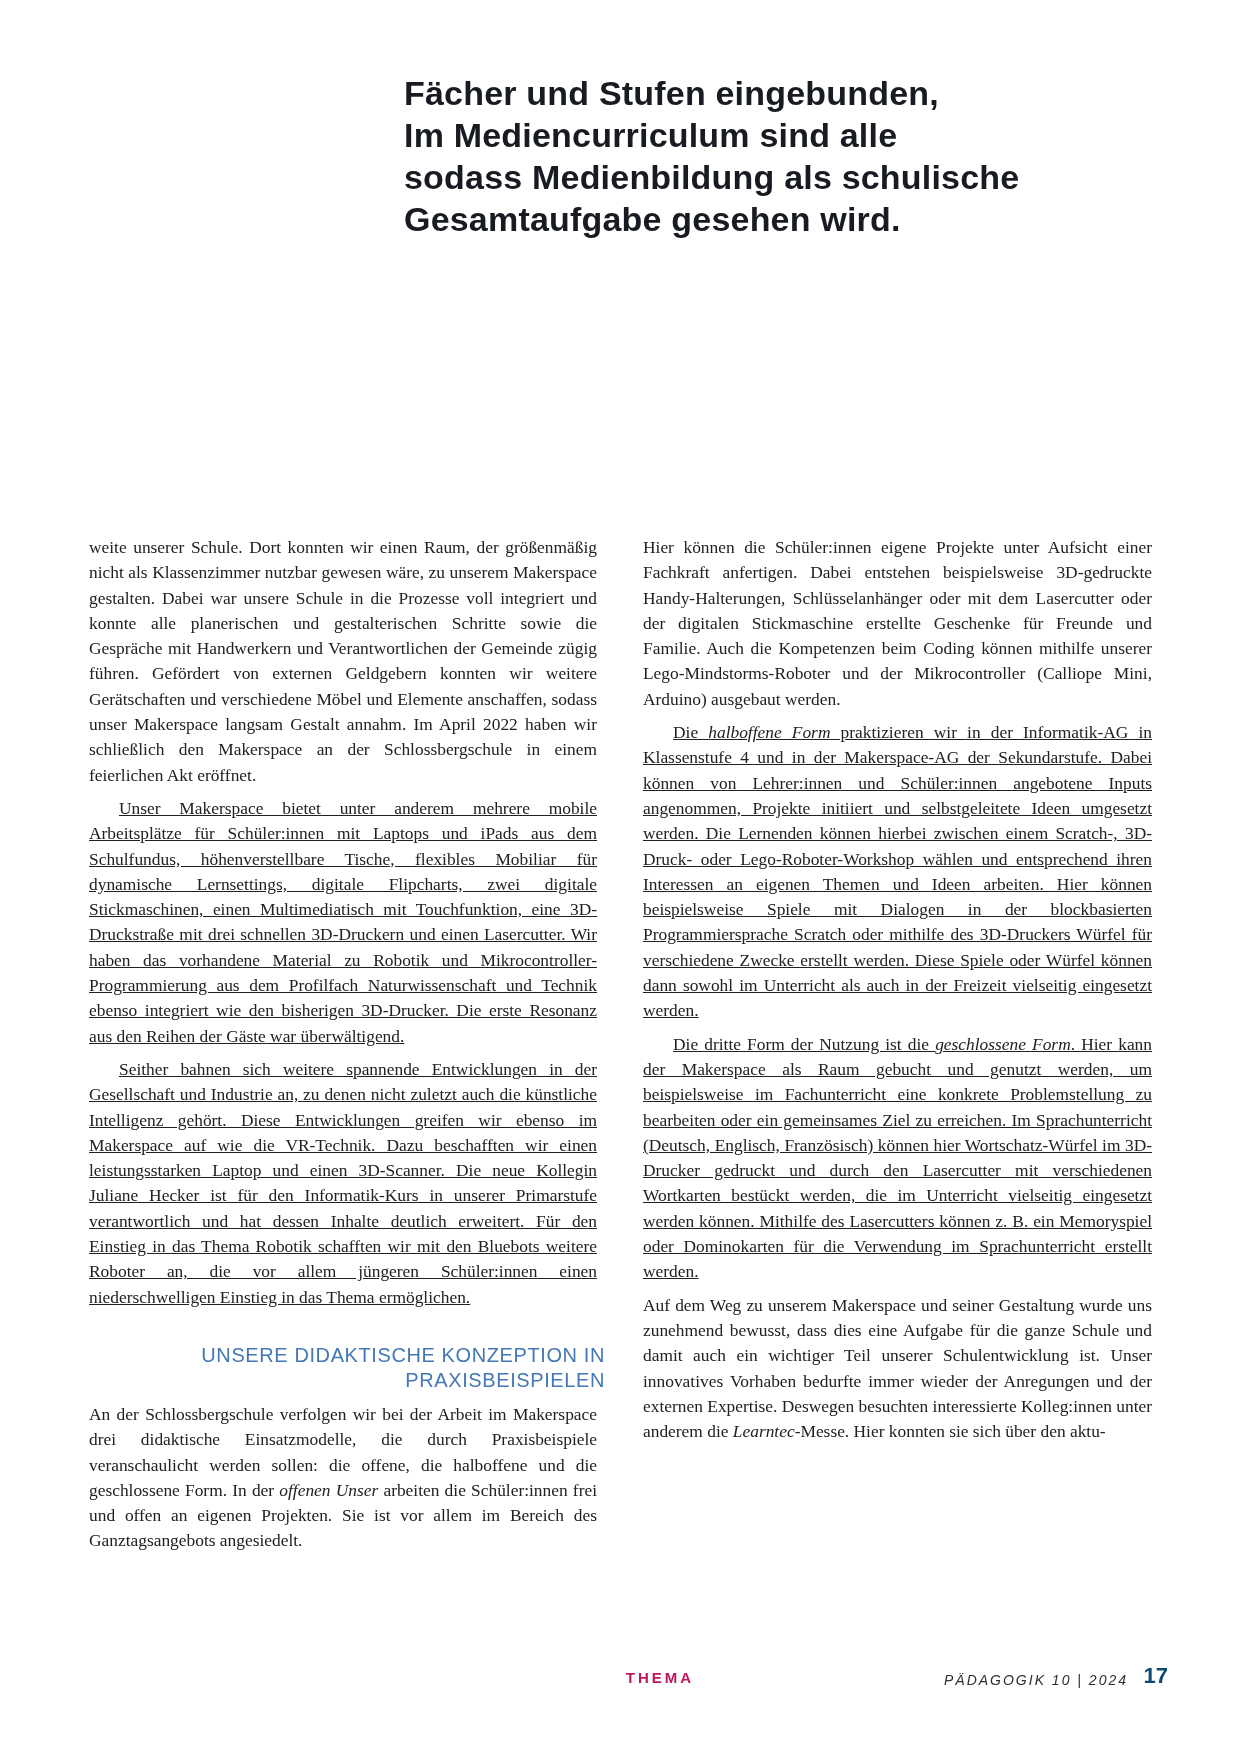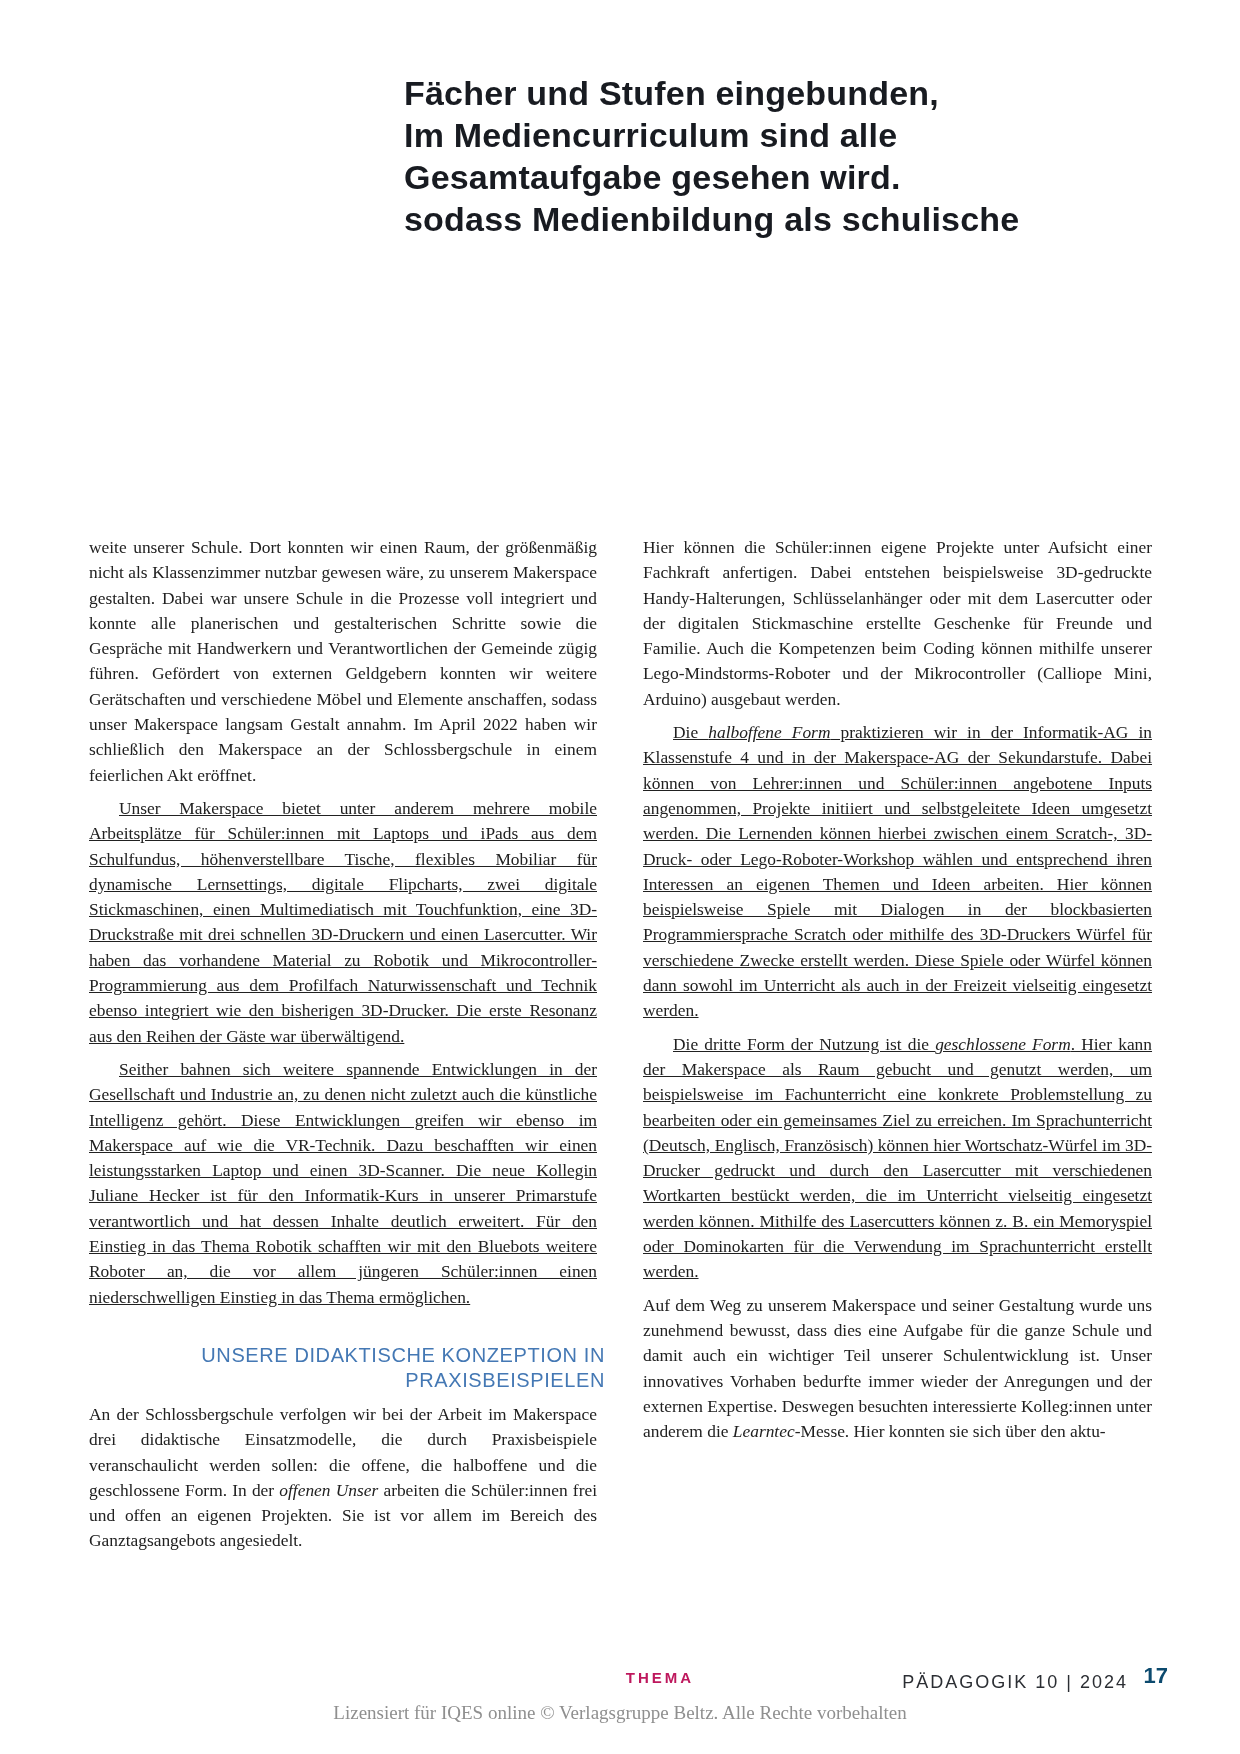--- a/index.html
+++ b/index.html
@@ -42,22 +42,23 @@
     position:absolute;top:1669px;left:0;width:100%;
     text-align:center;
     font-family:"Liberation Sans",sans-serif;
     font-weight:bold;font-size:15px;letter-spacing:3px;
     color:#be185d;
     margin-left:40px;
   }
   .footer-journal{
     position:absolute;top:1672px;right:112px;
     font-family:"Liberation Sans",sans-serif;
-    font-size:18px;letter-spacing:2px;
+    font-size:14px;letter-spacing:2px;
     color:#2b2e33;
+    font-style:italic;
   }
   .footer-page{
     position:absolute;top:1663px;right:72px;
     font-family:"Liberation Sans",sans-serif;
     font-weight:bold;font-size:22px;
     color:#0c4a6e;
   }
   .license{
     position:absolute;top:1702px;left:0;width:100%;
     text-align:center;
@@ -67,37 +68,36 @@
   }
 </style>
 </head>
 <body>
 
 <div class="page">
 
   <div class="quote">
     <div>Fächer und Stufen eingebunden,</div>
     <div>Im Mediencurriculum sind alle</div>
+    <div>sodass Medienbildung als schulische</div>
     <div>Gesamtaufgabe gesehen wird.</div>
-    <div>sodass Medienbildung als schulische</div>
   </div>
 
   <div class="col col-left">
     <p class="para" lang="de">weite unserer Schule. Dort konnten wir einen Raum, der größenmäßig nicht als Klassenzimmer nutzbar gewesen wäre, zu unserem Makerspace gestalten. Dabei war unsere Schule in die Prozesse voll integriert und konnte alle planerischen und gestalterischen Schritte sowie die Gespräche mit Handwerkern und Verantwortlichen der Gemeinde zügig führen. Gefördert von externen Geldgebern konnten wir weitere Gerätschaften und verschiedene Möbel und Elemente anschaffen, sodass unser Makerspace langsam Gestalt annahm. Im April 2022 haben wir schließlich den Makerspace an der Schlossbergschule in einem feierlichen Akt eröffnet.</p>
     <p class="para indent" lang="de">Unser Makerspace bietet unter anderem mehrere mobile Arbeitsplätze für Schüler:innen mit Laptops und iPads aus dem Schulfundus, höhenverstellbare Tische, flexibles Mobiliar für dynamische Lernsettings, digitale Flipcharts, zwei digitale Stickmaschinen, einen Multimediatisch mit Touchfunktion, eine 3D-Druckstraße mit drei schnellen 3D-Druckern und einen Lasercutter. Wir haben das vorhandene Material zu Robotik und Mikrocontroller-Programmierung aus dem Profilfach Naturwissenschaft und Technik ebenso integriert wie den bisherigen 3D-Drucker. Die erste Resonanz aus den Reihen der Gäste war überwältigend.</p>
     <p class="para indent" lang="de">Seither bahnen sich weitere spannende Entwicklungen in der Gesellschaft und Industrie an, zu denen nicht zuletzt auch die künstliche Intelligenz gehört. Diese Entwicklungen greifen wir ebenso im Makerspace auf wie die VR-Technik. Dazu beschafften wir einen leistungsstarken Laptop und einen 3D-Scanner. Die neue Kollegin Juliane Hecker ist für den Informatik-Kurs in unserer Primarstufe verantwortlich und hat dessen Inhalte deutlich erweitert. Für den Einstieg in das Thema Robotik schafften wir mit den Bluebots weitere Roboter an, die vor allem jüngeren Schüler:innen einen niederschwelligen Einstieg in das Thema ermöglichen.</p>
     <h3 class="subheading">UNSERE DIDAKTISCHE KONZEPTION IN PRAXISBEISPIELEN</h3>
     <p class="para" lang="de">An der Schlossbergschule verfolgen wir bei der Arbeit im Makerspace drei didaktische Einsatzmodelle, die durch Praxisbeispiele veranschaulicht werden sollen: die offene, die halboffene und die geschlossene Form. In der <i>offenen Unser</i> arbeiten die Schüler:innen frei und offen an eigenen Projekten. Sie ist vor allem im Bereich des Ganztagsangebots angesiedelt.</p>
   </div>
 
   <div class="col col-right">
     <p class="para" lang="de">Hier können die Schüler:innen eigene Projekte unter Aufsicht einer Fachkraft anfertigen. Dabei entstehen beispielsweise 3D-gedruckte Handy-Halterungen, Schlüsselanhänger oder mit dem Lasercutter oder der digitalen Stickmaschine erstellte Geschenke für Freunde und Familie. Auch die Kompetenzen beim Coding können mithilfe unserer Lego-Mindstorms-Roboter und der Mikrocontroller (Calliope Mini, Arduino) ausgebaut werden.</p>
     <p class="para indent" lang="de">Die <i>halboffene Form</i> praktizieren wir in der Informatik-AG in Klassenstufe 4 und in der Makerspace-AG der Sekundarstufe. Dabei können von Lehrer:innen und Schüler:innen angebotene Inputs angenommen, Projekte initiiert und selbstgeleitete Ideen umgesetzt werden. Die Lernenden können hierbei zwischen einem Scratch-, 3D-Druck- oder Lego-Roboter-Workshop wählen und entsprechend ihren Interessen an eigenen Themen und Ideen arbeiten. Hier können beispielsweise Spiele mit Dialogen in der blockbasierten Programmiersprache Scratch oder mithilfe des 3D-Druckers Würfel für verschiedene Zwecke erstellt werden. Diese Spiele oder Würfel können dann sowohl im Unterricht als auch in der Freizeit vielseitig eingesetzt werden.</p>
     <p class="para indent" lang="de">Die dritte Form der Nutzung ist die <i>geschlossene Form</i>. Hier kann der Makerspace als Raum gebucht und genutzt werden, um beispielsweise im Fachunterricht eine konkrete Problemstellung zu bearbeiten oder ein gemeinsames Ziel zu erreichen. Im Sprachunterricht (Deutsch, Englisch, Französisch) können hier Wortschatz-Würfel im 3D-Drucker gedruckt und durch den Lasercutter mit verschiedenen Wortkarten bestückt werden, die im Unterricht vielseitig eingesetzt werden können. Mithilfe des Lasercutters können z. B. ein Memoryspiel oder Dominokarten für die Verwendung im Sprachunterricht erstellt werden.</p>
     <p class="para" lang="de">Auf dem Weg zu unserem Makerspace und seiner Gestaltung wurde uns zunehmend bewusst, dass dies eine Aufgabe für die ganze Schule und damit auch ein wichtiger Teil unserer Schulentwicklung ist. Unser innovatives Vorhaben bedurfte immer wieder der Anregungen und der externen Expertise. Deswegen besuchten interessierte Kolleg:innen unter anderem die <i>Learntec</i>-Messe. Hier konnten sie sich über den aktu-</p>
   </div>
 
   <div class="footer-section">THEMA</div>
   <div class="footer-journal">PÄDAGOGIK 10 | 2024</div>
   <div class="footer-page">17</div>
-  <div class="license">Lizensiert für IQES online © Verlagsgruppe Beltz. Alle Rechte vorbehalten</div>
 
 </div>
 
 </body></html>

